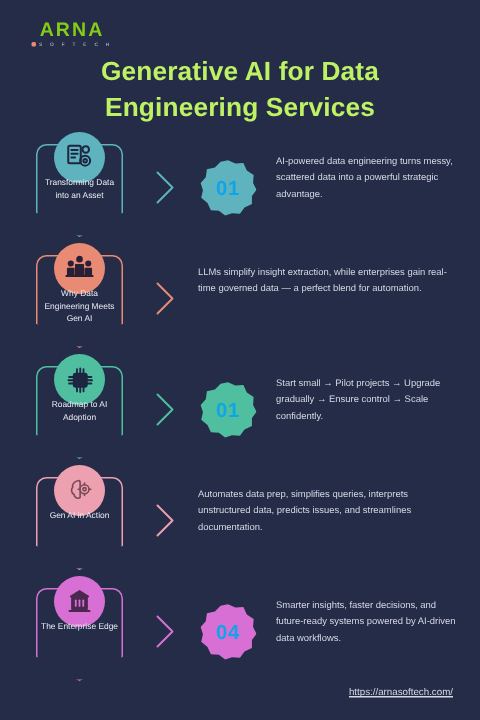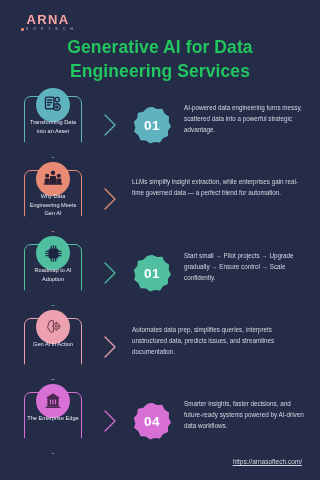--- a/index.html
+++ b/index.html
@@ -22,21 +22,21 @@
     position: absolute;
     left: 18px;
     top: 13px;
     width: 60px;
     text-align: center;
   }
   .logo-word {
     font-size: 13px;
     font-weight: 700;
     letter-spacing: 1.4px;
-    color: #fca5a5;
+    color: #84cc16;
     line-height: 1;
   }
   .logo-sub {
     margin-top: 2px;
     font-size: 3.2px;
     letter-spacing: 2.2px;
     color: #c9ccd8;
     line-height: 1;
     white-space: nowrap;
   }
@@ -54,21 +54,21 @@
   .title {
     position: absolute;
     top: 36px;
     left: 26px;
     right: 26px;
     text-align: center;
     font-size: 17.5px;
     font-weight: 700;
     line-height: 1.35;
     letter-spacing: 0.1px;
-    color: #22c55e;
+    color: #bef264;
   }
 
   
   .rows {
     position: absolute;
     top: 88px;
     left: 0;
     right: 0;
   }
 
@@ -151,21 +151,21 @@
     justify-content: center;
   }
   .num .burst {
     position: absolute;
     inset: 0;
   }
   .num span {
     position: relative;
     font-size: 13.5px;
     font-weight: 600;
-    color: #ffffff;
+    color: #0ea5e9;
     letter-spacing: 0.5px;
   }
 
   
   .desc {
     flex: 1 1 auto;
     padding-top: 14px;
     padding-right: 12px;
     padding-left: 6px;
     font-size: 6.3px;

